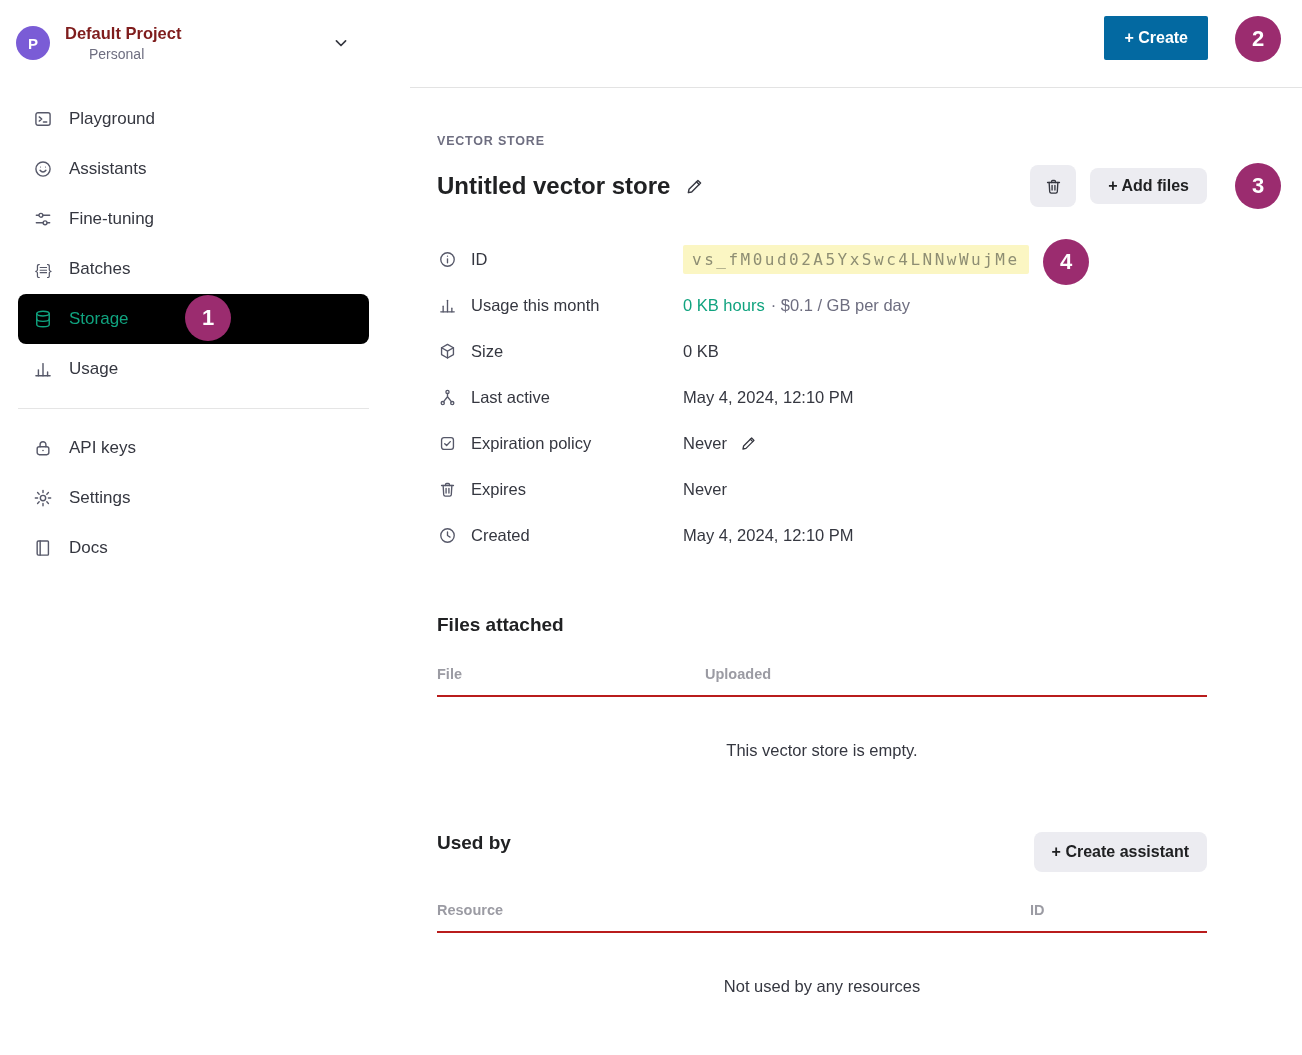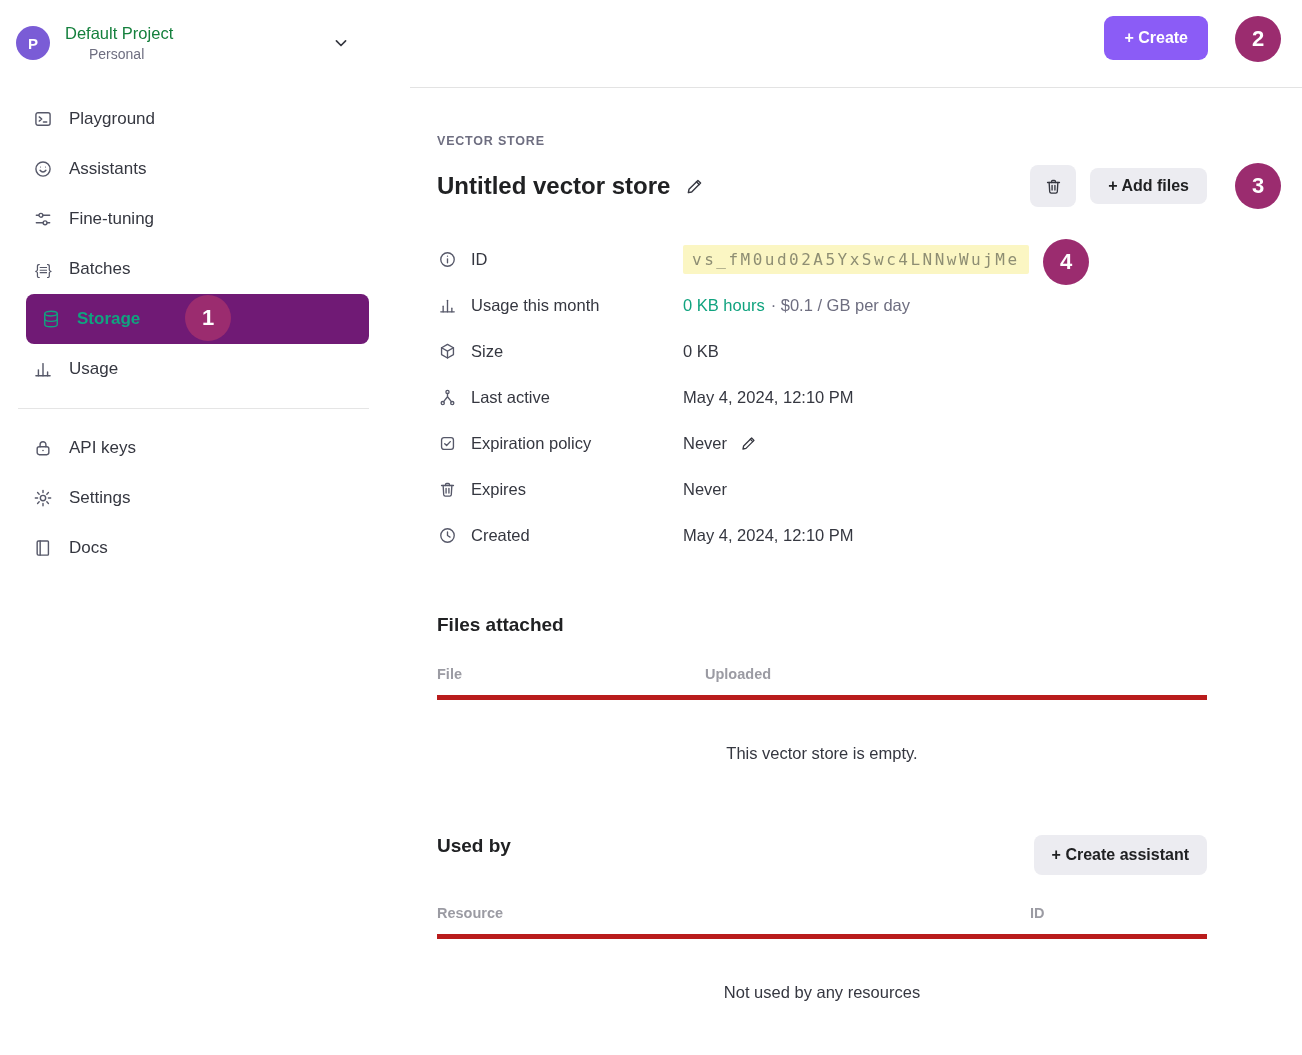--- a/index.html
+++ b/index.html
@@ -21,43 +21,43 @@
     display: flex; align-items: center;
     padding: 16px 44px 0 16px; height: 70px; cursor: pointer;
   }
   .avatar {
     width: 34px; height: 34px; border-radius: 50%;
     background: #7a5cd6; color: #fff;
     display: flex; align-items: center; justify-content: center;
     font-size: 15px; font-weight: 700; flex: none;
   }
   .project-meta { margin-left: 15px; flex: 1; min-width: 0; }
-  .project-name { font-size: 16.5px; font-weight: 400; color: #15803d; }
+  .project-name { font-size: 16.5px; font-weight: 700; color: #7f1d1d; }
   .project-type { font-size: 14px; color: #6e6e80; margin-top: 3px; margin-left: 24px; }
   .chevron { color: #353740; margin-left: auto; display: flex; }
   .nav { padding: 0 26px 0 18px; margin-top: 24px; }
   .nav.secondary { margin-top: 0; }
   .nav-item {
     display: flex; align-items: center;
     height: 50px; padding: 0 14px; border-radius: 8px;
     font-size: 17px; color: #353740; cursor: pointer;
   }
   .nav-item .icon { color: #565869; margin-right: 15px; display: flex; width: 22px; justify-content: center; }
-  .nav-item.active { background: #701a75; color: #10a37f; font-weight: 700; margin-left: 8px; }
+  .nav-item.active { background: #000000; color: #10a37f; font-weight: 400; }
   .nav-item.active .icon { color: #10a37f; }
   .braces-glyph { font-size: 15px; letter-spacing: -1px; line-height: 1; }
   .side-divider { border-top: 1px solid #e5e5e5; margin: 14px 26px 14px 18px; }
   
   .main { position: absolute; left: 410px; top: 0; right: 0; }
   .topbar { height: 88px; border-bottom: 1px solid #e3e3e3; position: relative; }
   .create-btn {
     position: absolute; top: 16px; right: 94px;
     height: 44px; padding: 0 20px;
-    background: #8b5cf6; color: #ffffff;
-    border: none; border-radius: 9px;
+    background: #0369a1; color: #ffffff;
+    border: none; border-radius: 2px;
     font-family: inherit; font-size: 16px; font-weight: 600;
     display: inline-flex; align-items: center; cursor: pointer;
   }
   .content { margin-left: 27px; width: 770px; }
   .eyebrow {
     margin-top: 46px;
     font-size: 12.5px; font-weight: 700; letter-spacing: 0.8px;
     color: #6e6e80;
   }
   .title-row { display: flex; align-items: center; margin-top: 16px; height: 44px; }
@@ -91,21 +91,21 @@
     color: #8e8e73; background: #fbf6c3;
     padding: 5px 9px; border-radius: 2px; cursor: pointer;
   }
   .green { color: #10a37f; }
   .muted { color: #6e6e80; margin-left: 6px; }
   .value-pencil { color: #353740; margin-left: 13px; display: flex; cursor: pointer; }
   .section-heading { font-size: 19px; font-weight: 700; color: #202123; }
   .files-heading { margin-top: 56px; }
   .table-head {
     display: flex; margin-top: 30px; padding-bottom: 13px;
-    border-bottom: 5px solid #b91c1c;
+    border-bottom: 2px solid #b91c1c;
     font-size: 14.5px; font-weight: 600; color: #9b9ba3;
   }
   .col-file { width: 268px; flex: none; }
   .col-resource { width: 593px; flex: none; }
   .empty-text { text-align: center; margin-top: 44px; font-size: 16.5px; color: #353740; }
   .usedby-row { display: flex; margin-top: 72px; }
   .usedby-row .gray-btn { margin-left: auto; height: 40px; }
   
   .badge {
     position: absolute; width: 46px; height: 46px; border-radius: 50%;

